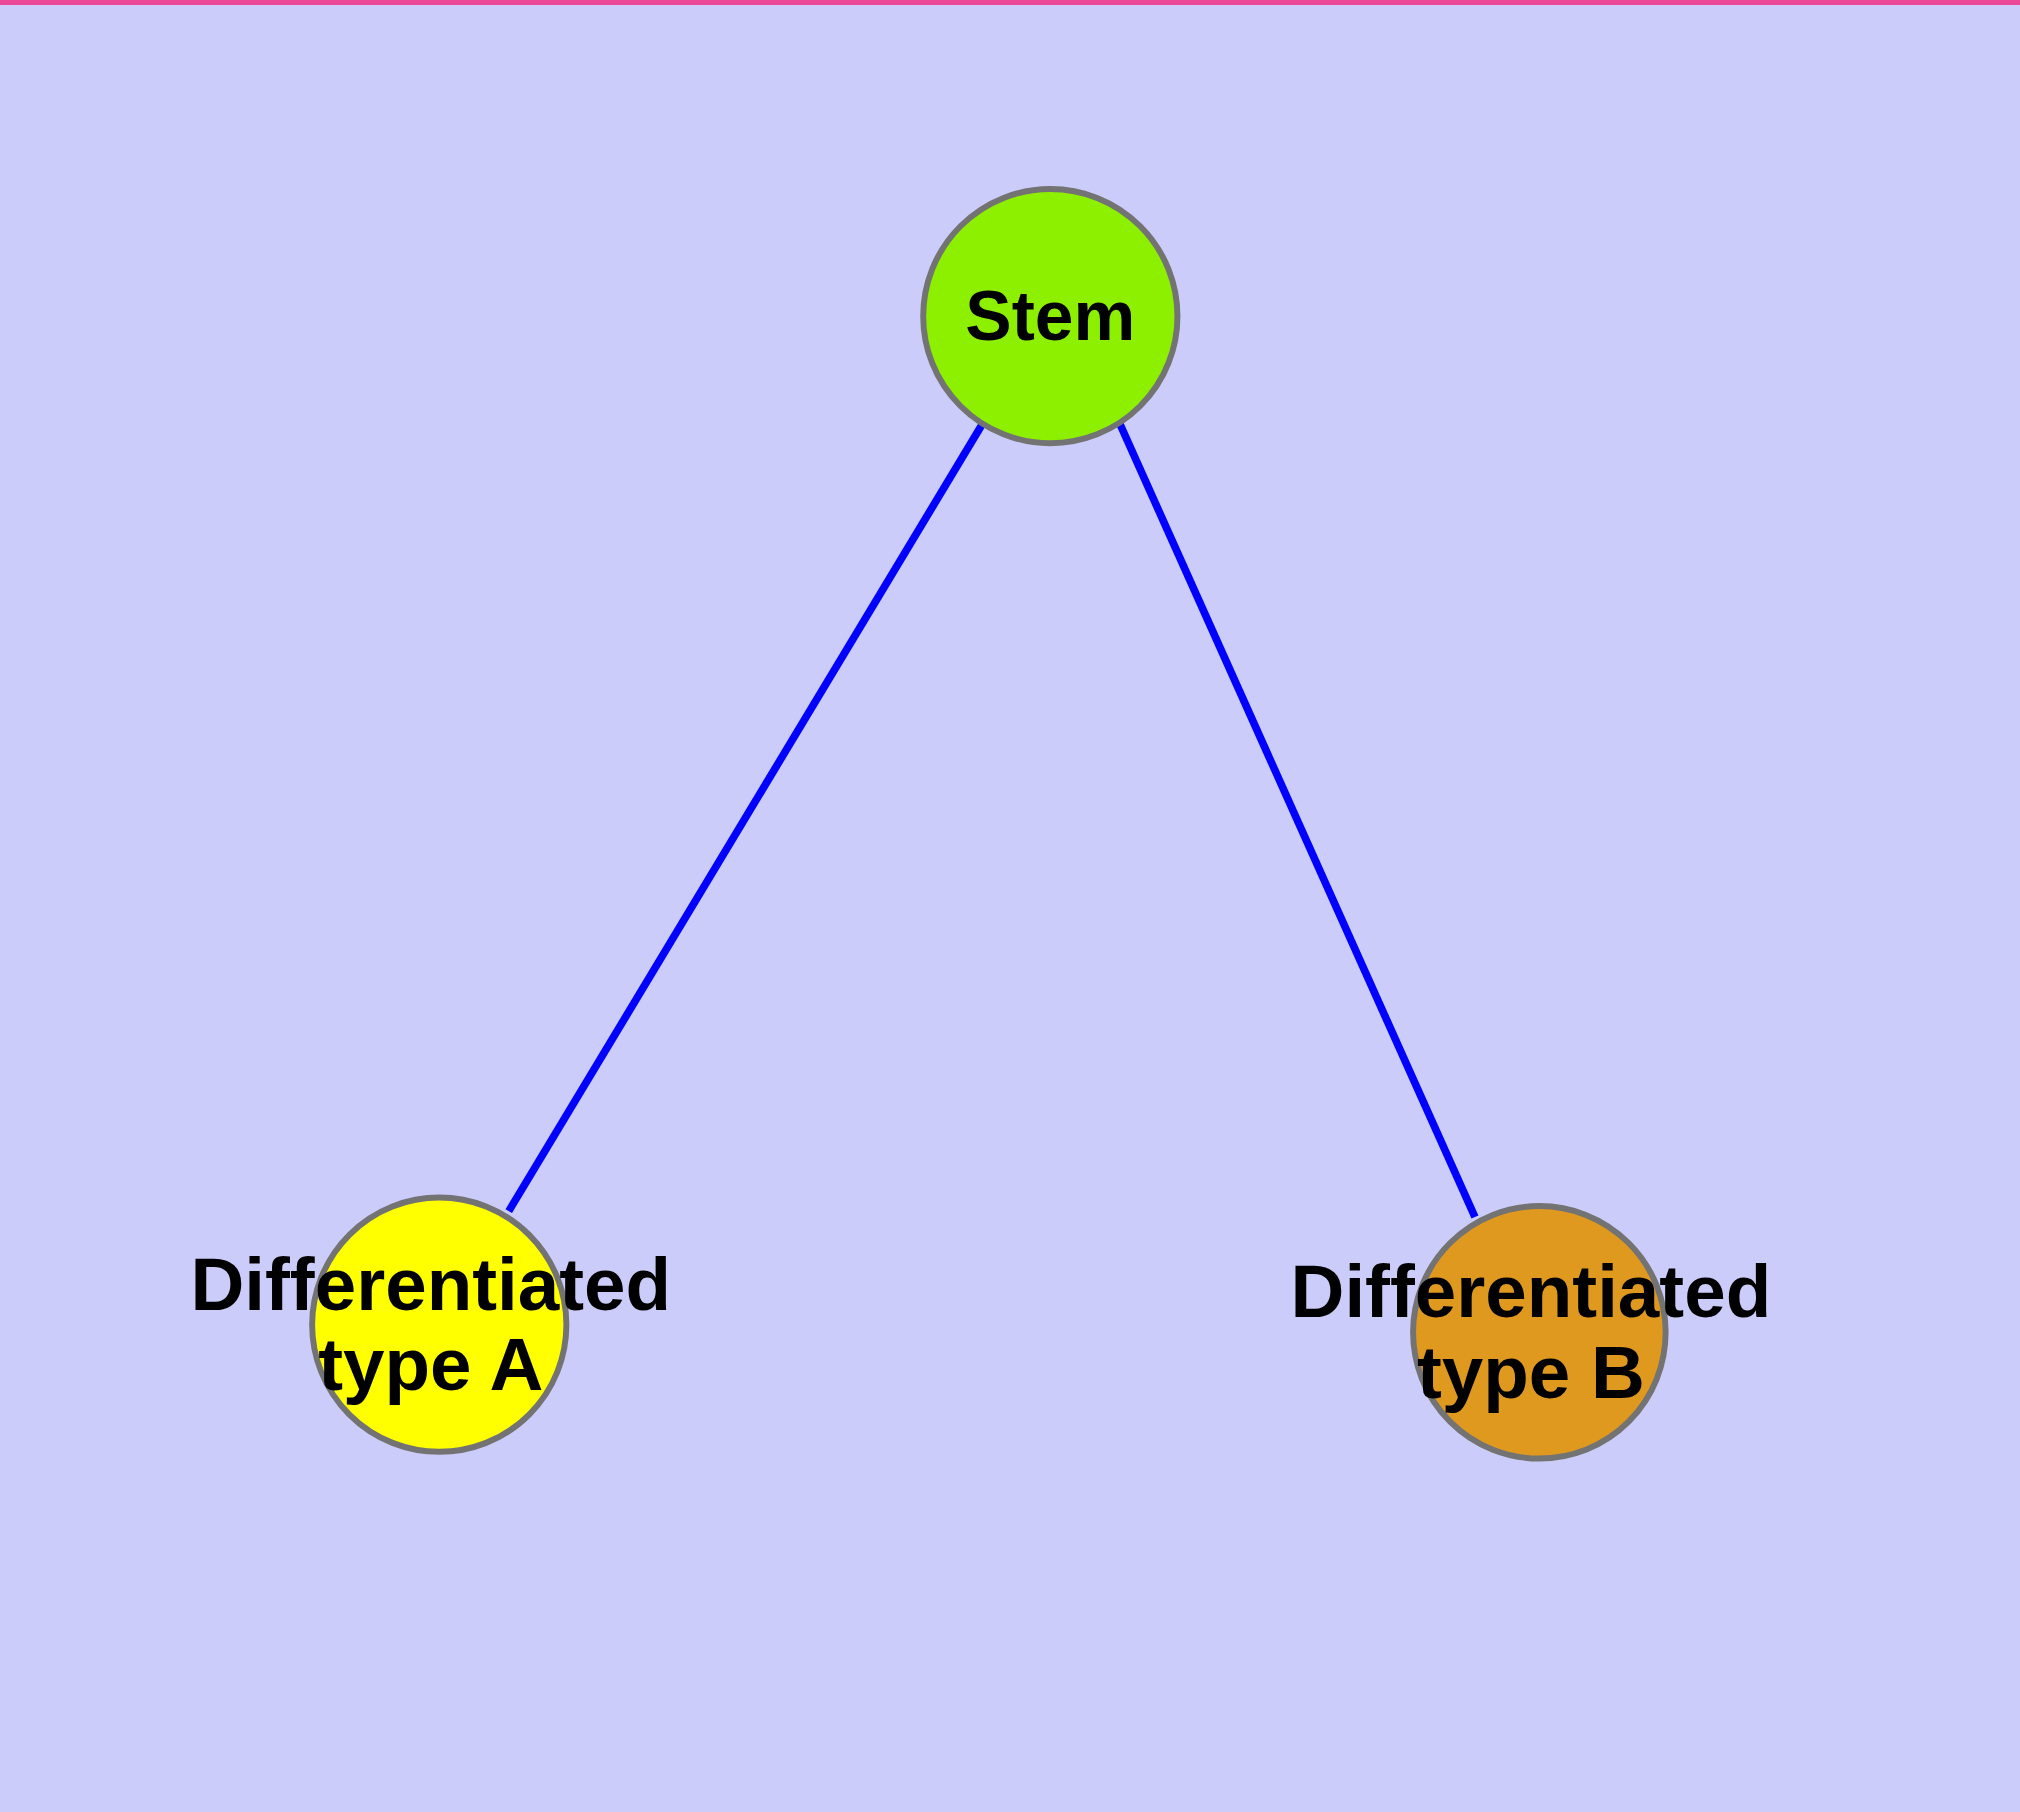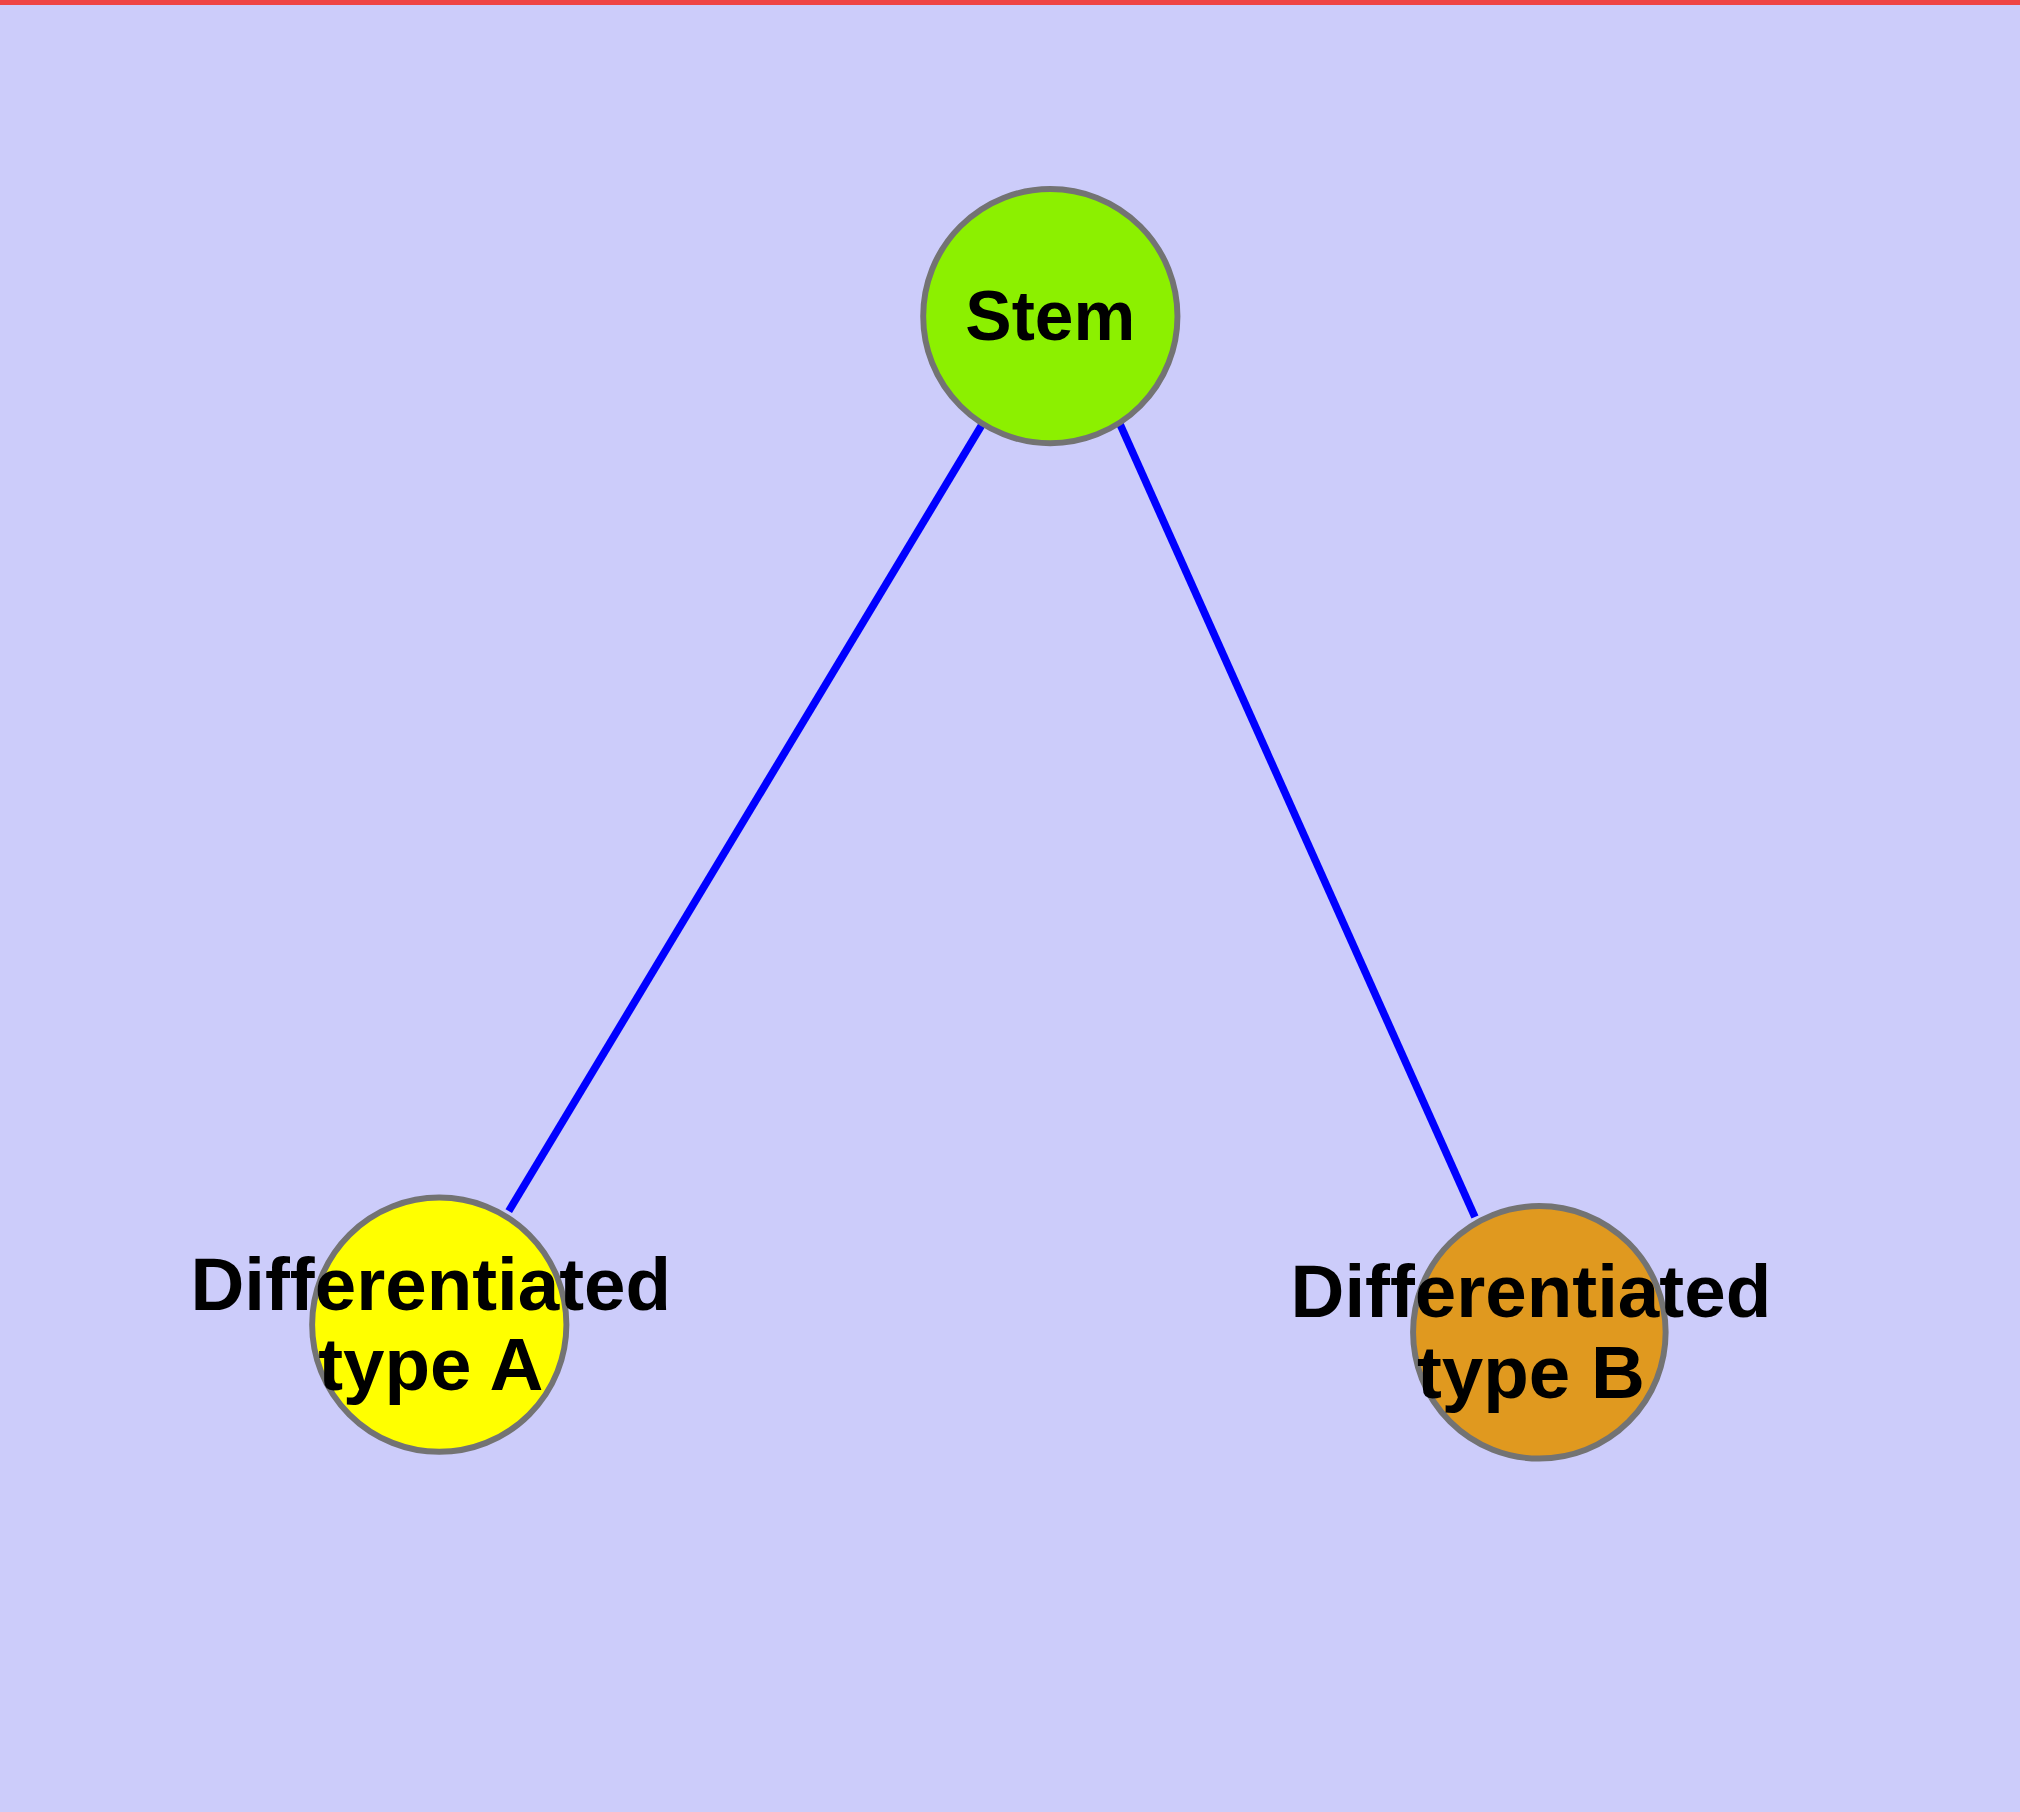--- a/index.html
+++ b/index.html
@@ -35,21 +35,21 @@
     font-weight: bold;
     fill: #000000;
     text-anchor: middle;
     font-family: "Liberation Sans", "DejaVu Sans", sans-serif;
     paint-order: normal;
   }
 </style>
 </head>
 <body>
 
-<div id="canvas" style="width: 2021px; height: 1812px; background: #ef4444;">
+<div id="canvas" style="width: 2021px; height: 1812px; background: #ec4899;">
   <div id="plot-area" style="top: 5.1px; height: 1807px; background: rgb(204, 204, 250);"></div>
 
   <svg id="graph-svg" viewBox="0 0 2384 2138" xmlns="http://www.w3.org/2000/svg">
 
     <g id="edges-layer">
         <line x1="1159" y1="500" x2="600" y2="1429" stroke="#0000ff" stroke-width="9" stroke-linecap="butt"></line>
         <line x1="1321" y1="500" x2="1740" y2="1436" stroke="#0000ff" stroke-width="9" stroke-linecap="butt"></line>
       </g>
     <g id="nodes-layer">
         <circle cx="1239" cy="373" r="150" fill="#8cf000" stroke="#737373" stroke-width="7"></circle>

